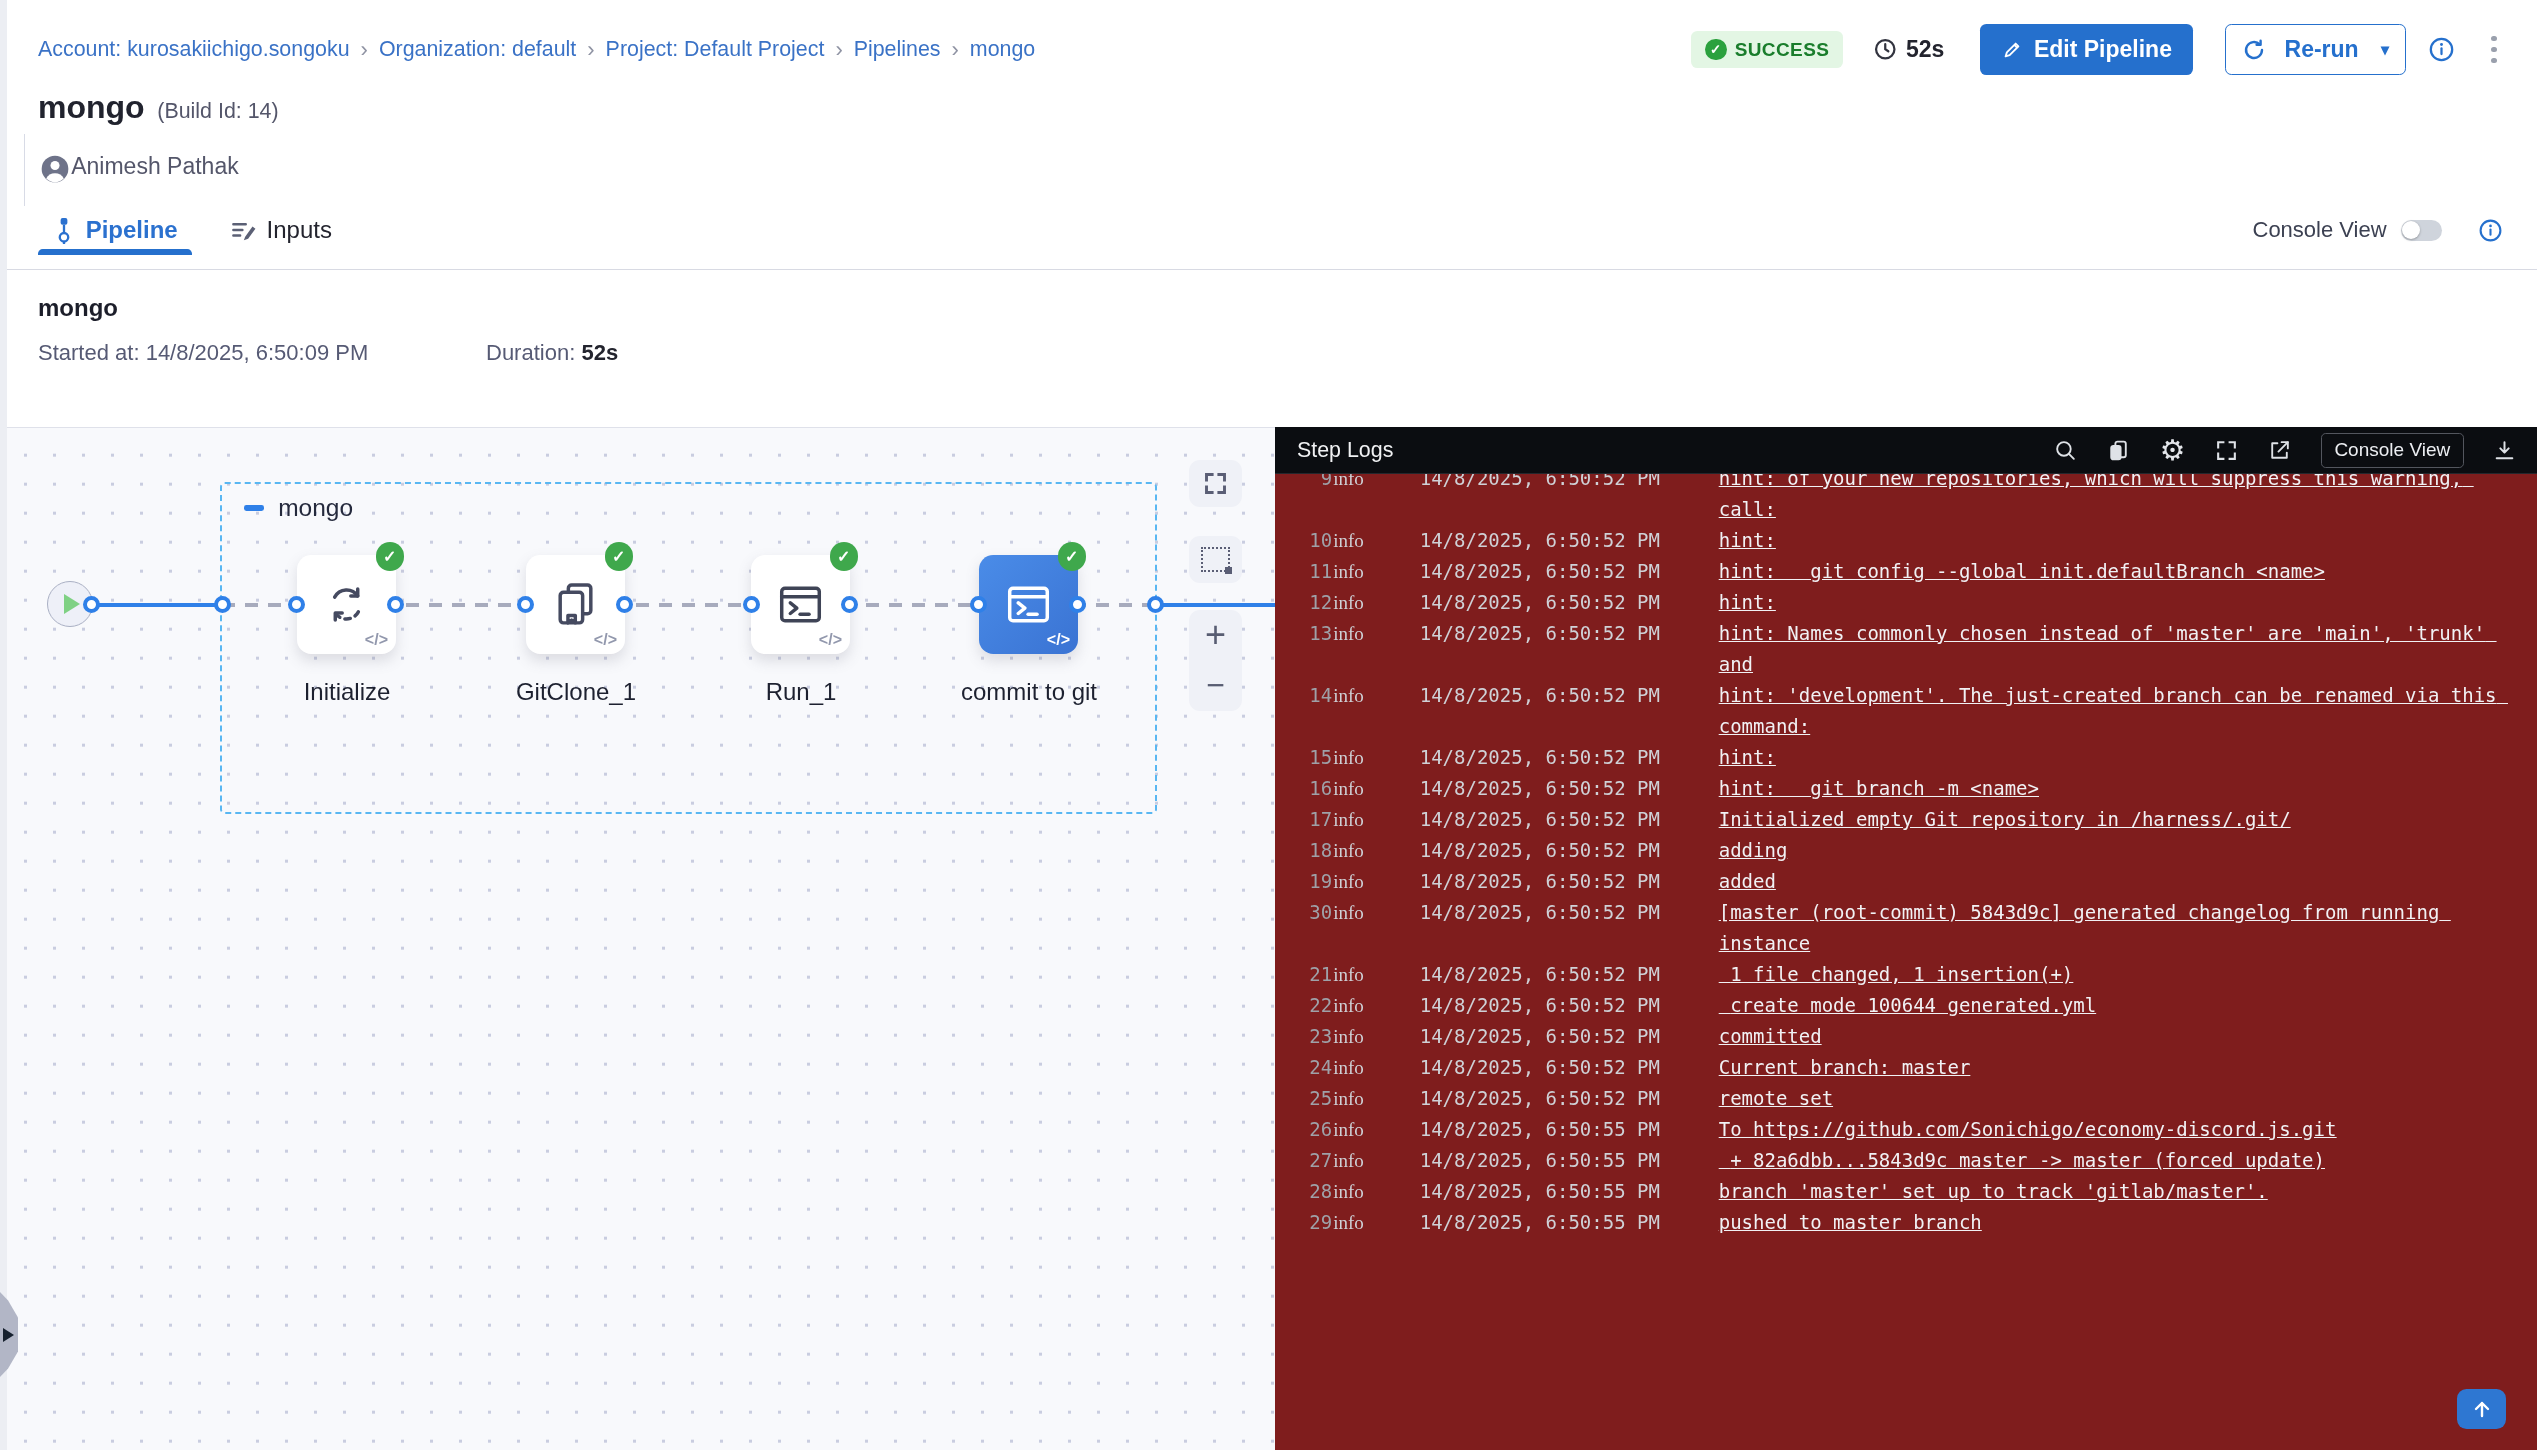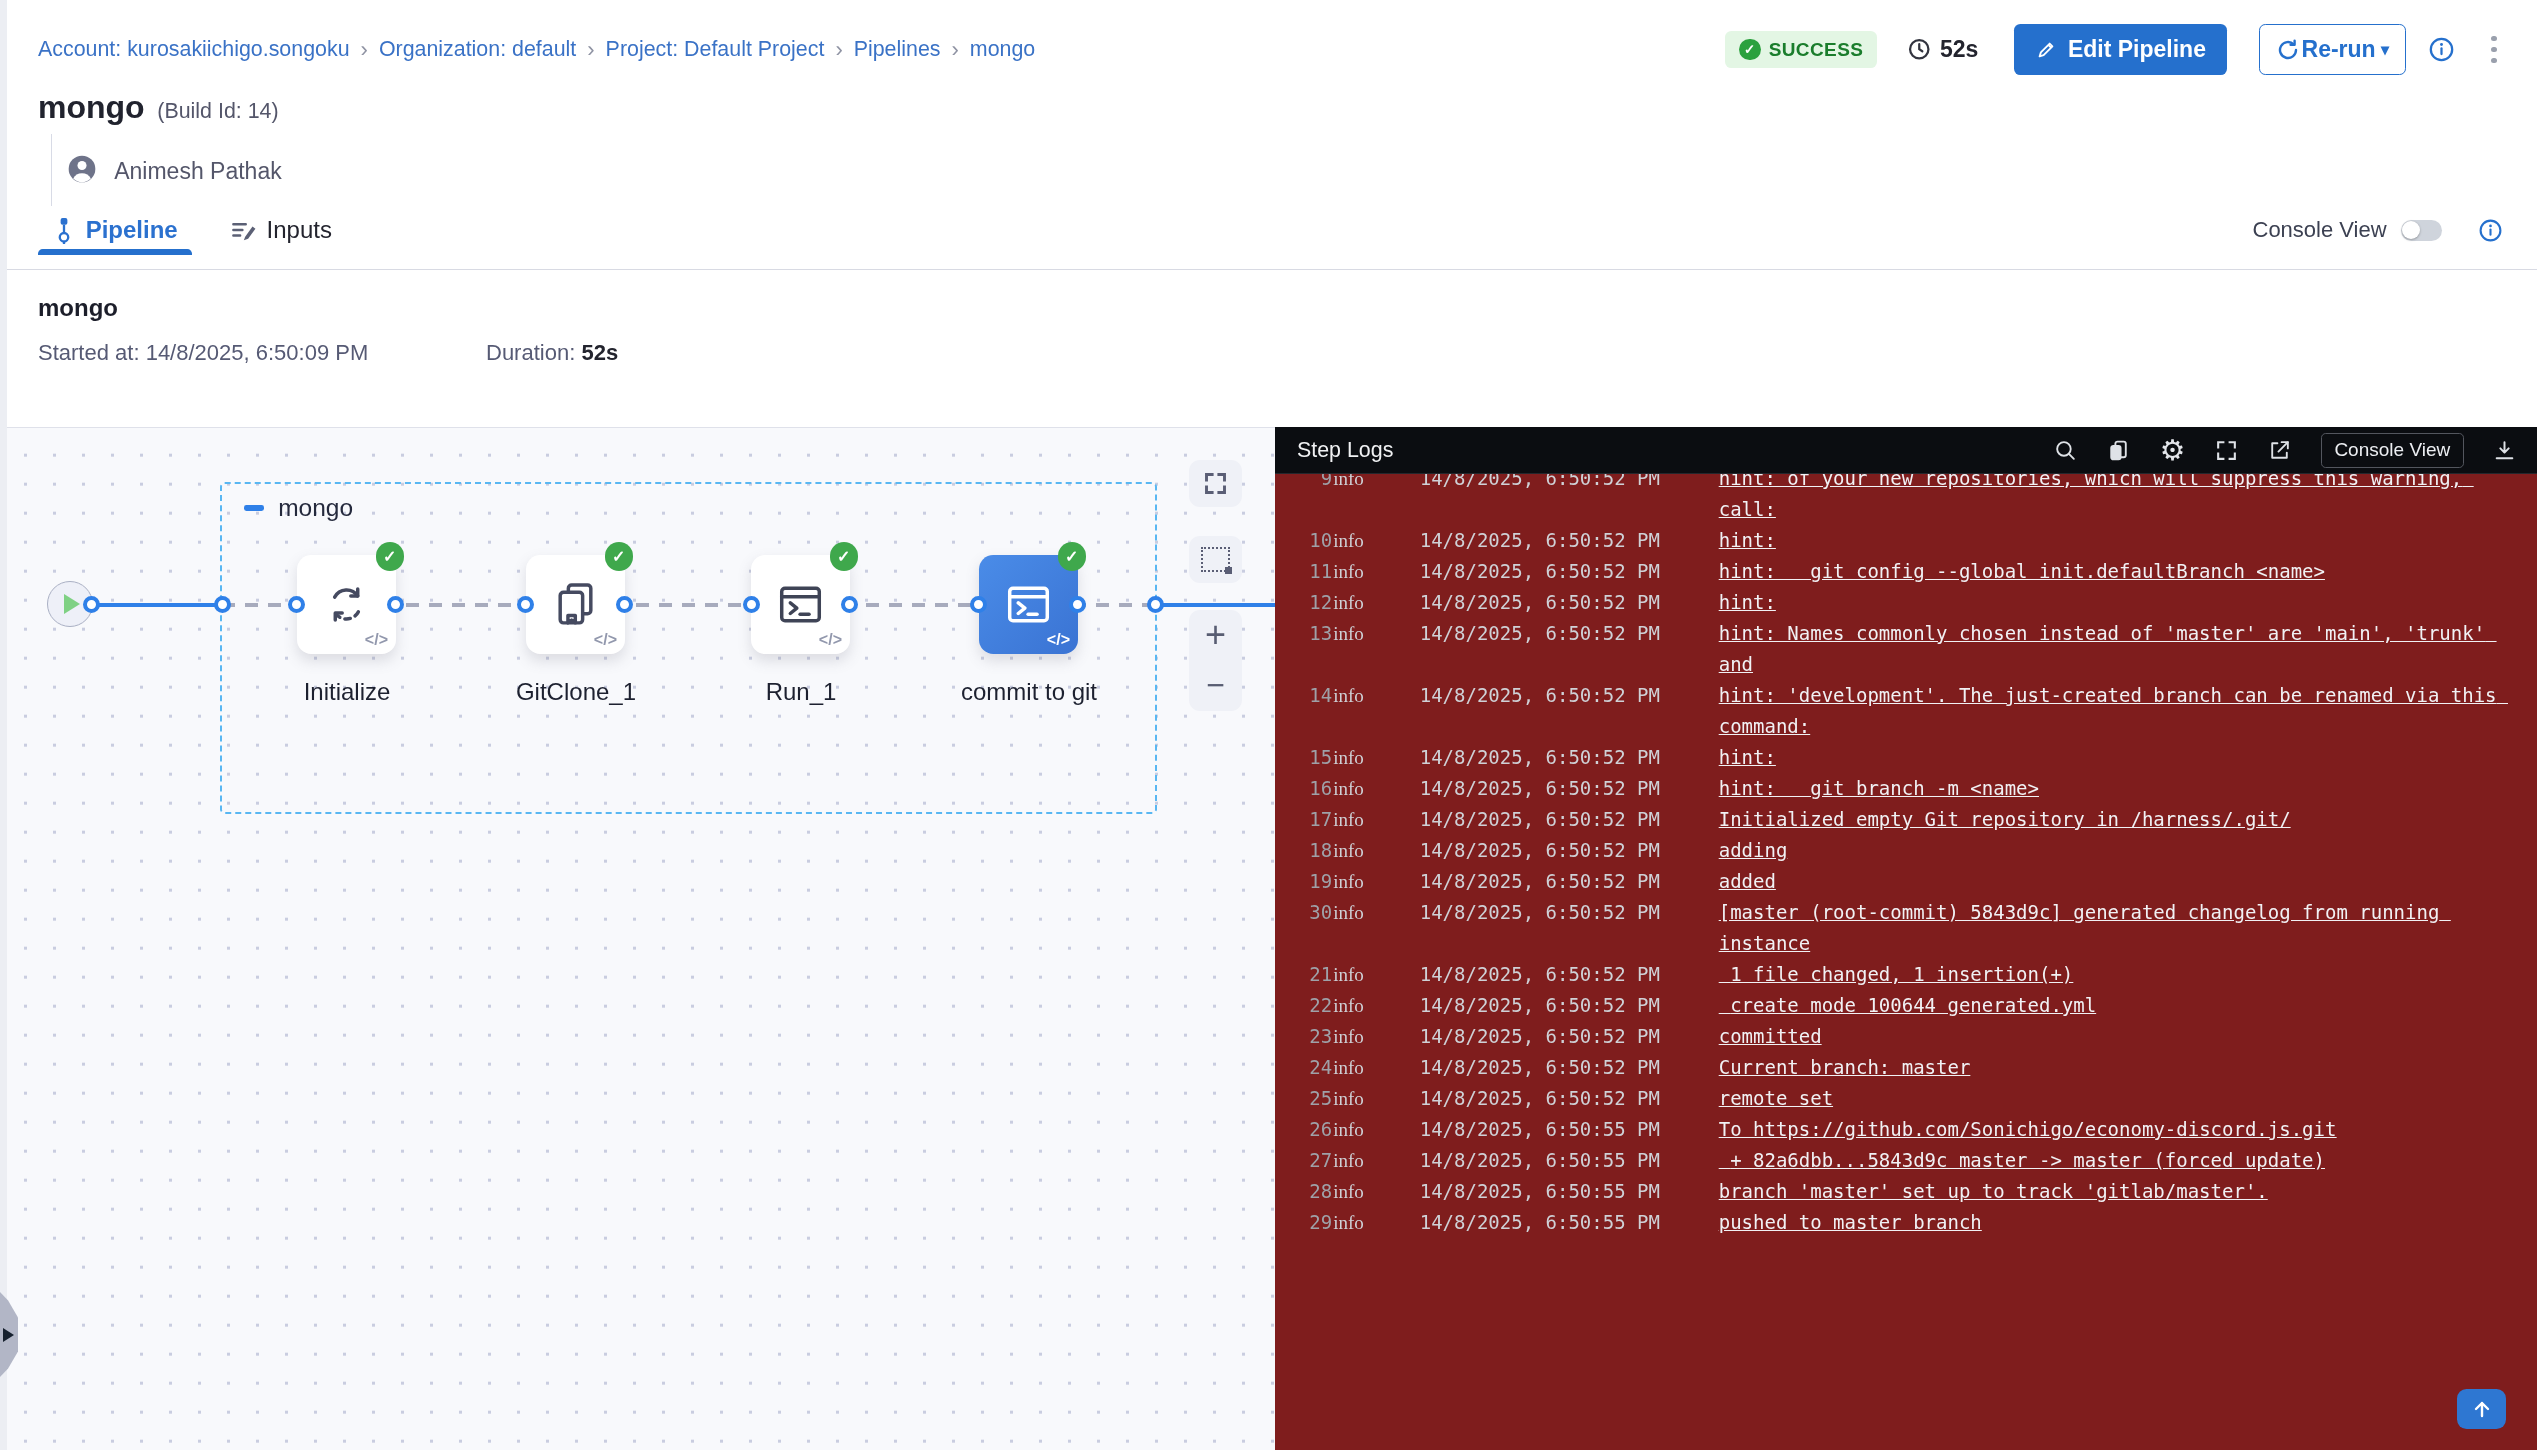--- a/index.html
+++ b/index.html
@@ -18,35 +18,35 @@
   .actions { display:flex; align-items:center; }
   .status-badge { display:flex; align-items:center; gap:8px; background:#e3f6e4; border-radius:6.3px;
                   padding:7.1px 14.2px; color:#1a7d2c; font-weight:bold; font-size:19px; letter-spacing:0.4px; }
   .check-circle { width:21.4px; height:21.4px; border-radius:50%; background:#2ba13e; color:#fff;
                   display:flex; align-items:center; justify-content:center; font-size:13.4px; font-weight:bold; }
   .check-circle::after { content:"✓"; }
   .dur { display:flex; align-items:center; gap:8px; margin-left:30px; font-size:23px; font-weight:600; color:#23242e; }
   .btn-primary { display:flex; align-items:center; gap:11px; margin-left:36px; background:#2570cd; color:#fff;
                  border:none; border-radius:6.3px; padding:0 20.6px; height:51px; font-size:23px; font-weight:600;
                  font-family:inherit; cursor:pointer; }
-  .btn-outline { display:flex; align-items:center; gap:2px; margin-left:32px; background:#fff; color:#2570cd;
+  .btn-outline { display:flex; align-items:center; gap:19px; margin-left:32px; background:#fff; color:#2570cd;
                  border:1.6px solid #2570cd; border-radius:6.3px; padding:0 16px; height:51px; font-size:23px;
                  font-weight:600; font-family:inherit; cursor:pointer; }
   .caret { font-size:16px; margin-left:3.2px; }
   .caret::after { content:"▾"; }
   .info-round { margin-left:22px; cursor:pointer; display:flex; }
   .kebab { margin-left:30px; display:flex; flex-direction:column; gap:5.5px; cursor:pointer; padding:3.2px 6.3px; }
   .kebab i { width:5.5px; height:5.5px; border-radius:50%; background:#9aa0ad; }
 
   .title-row { display:flex; align-items:baseline; gap:12.7px; padding:0 38px; margin-top:14.2px; }
   .pipe-name { font-size:32px; font-weight:800; color:#21232e; }
   .build-id { font-size:21.4px; color:#54566a; }
 
-  .author-row { margin-left:51px; margin-top:8px; border-left:1.6px solid #d8dbe6; padding:19px 0 20.6px 14.2px;
-                display:flex; align-items:flex-end; gap:16px; }
+  .author-row { margin-left:24px; margin-top:8px; border-left:1.6px solid #d8dbe6; padding:19px 0 20.6px 14.2px;
+                display:flex; align-items:flex-start; gap:0; }
   .author-name { font-size:23px; color:#54566a; }
 
   .tabbar { display:flex; align-items:center; height:63px; border-bottom:1.6px solid #d8dae3; padding:0 35px 16px 38px; margin-top:1.6px; }
   .tab { position:relative; display:flex; align-items:center; gap:9.5px; height:100%; padding:0 14.2px; font-size:24px;
          color:#23242e; cursor:pointer; }
   .tab + .tab { margin-left:24px; }
   .tab.active { color:#2b71cf; font-weight:600; }
   .tab.active::after { content:""; position:absolute; left:0; right:0; bottom:-1.6px; height:5.5px; background:#2570cd;
                        border-radius:4.7px 4.7px 0 0; }
   .tab-spacer { flex:1; }

